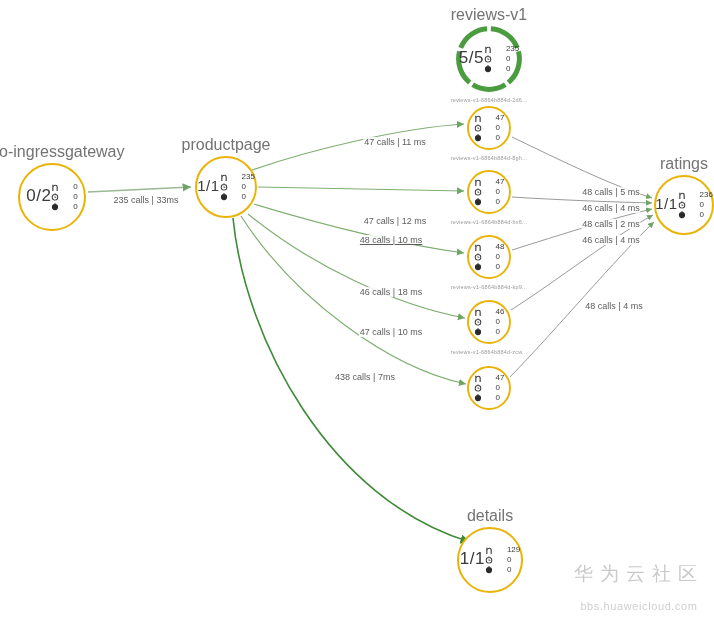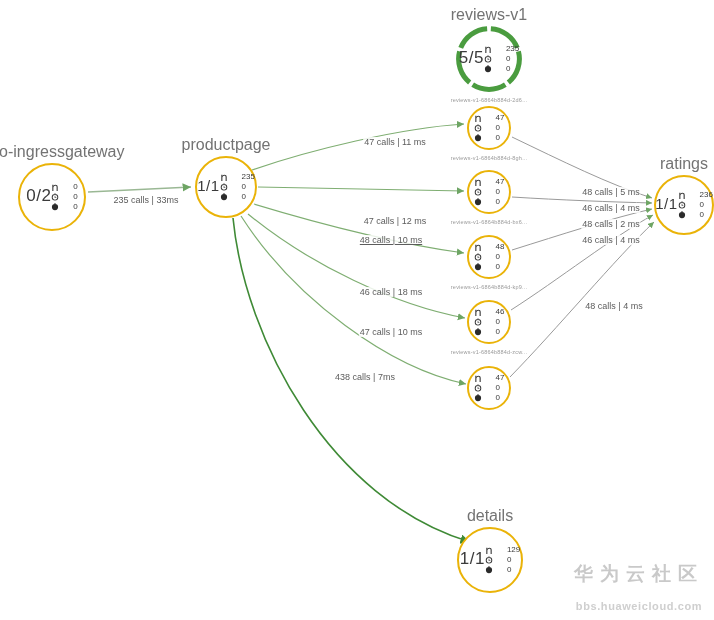--- a/index.html
+++ b/index.html
@@ -52,21 +52,20 @@
   .edgelabel{
     position:absolute;transform:translate(-50%,-50%);
     font-size:9px;color:#5c5c5c;white-space:nowrap;
     background:rgba(255,255,255,.82);padding:0 1px;
   }
 
   
   #watermark{
     position:absolute;right:10px;bottom:8px;text-align:center;
     user-select:none;
-    font-weight:bold;
   }
   #wm-cn{
     font-size:19px;color:#c9c9c9;letter-spacing:7px;
     font-family:"DejaVu Sans",sans-serif;
   }
   #wm-url{font-size:11px;color:#cfcfcf;letter-spacing:.6px;margin-top:13px;}
 </style>
 </head>
 <body>
 

